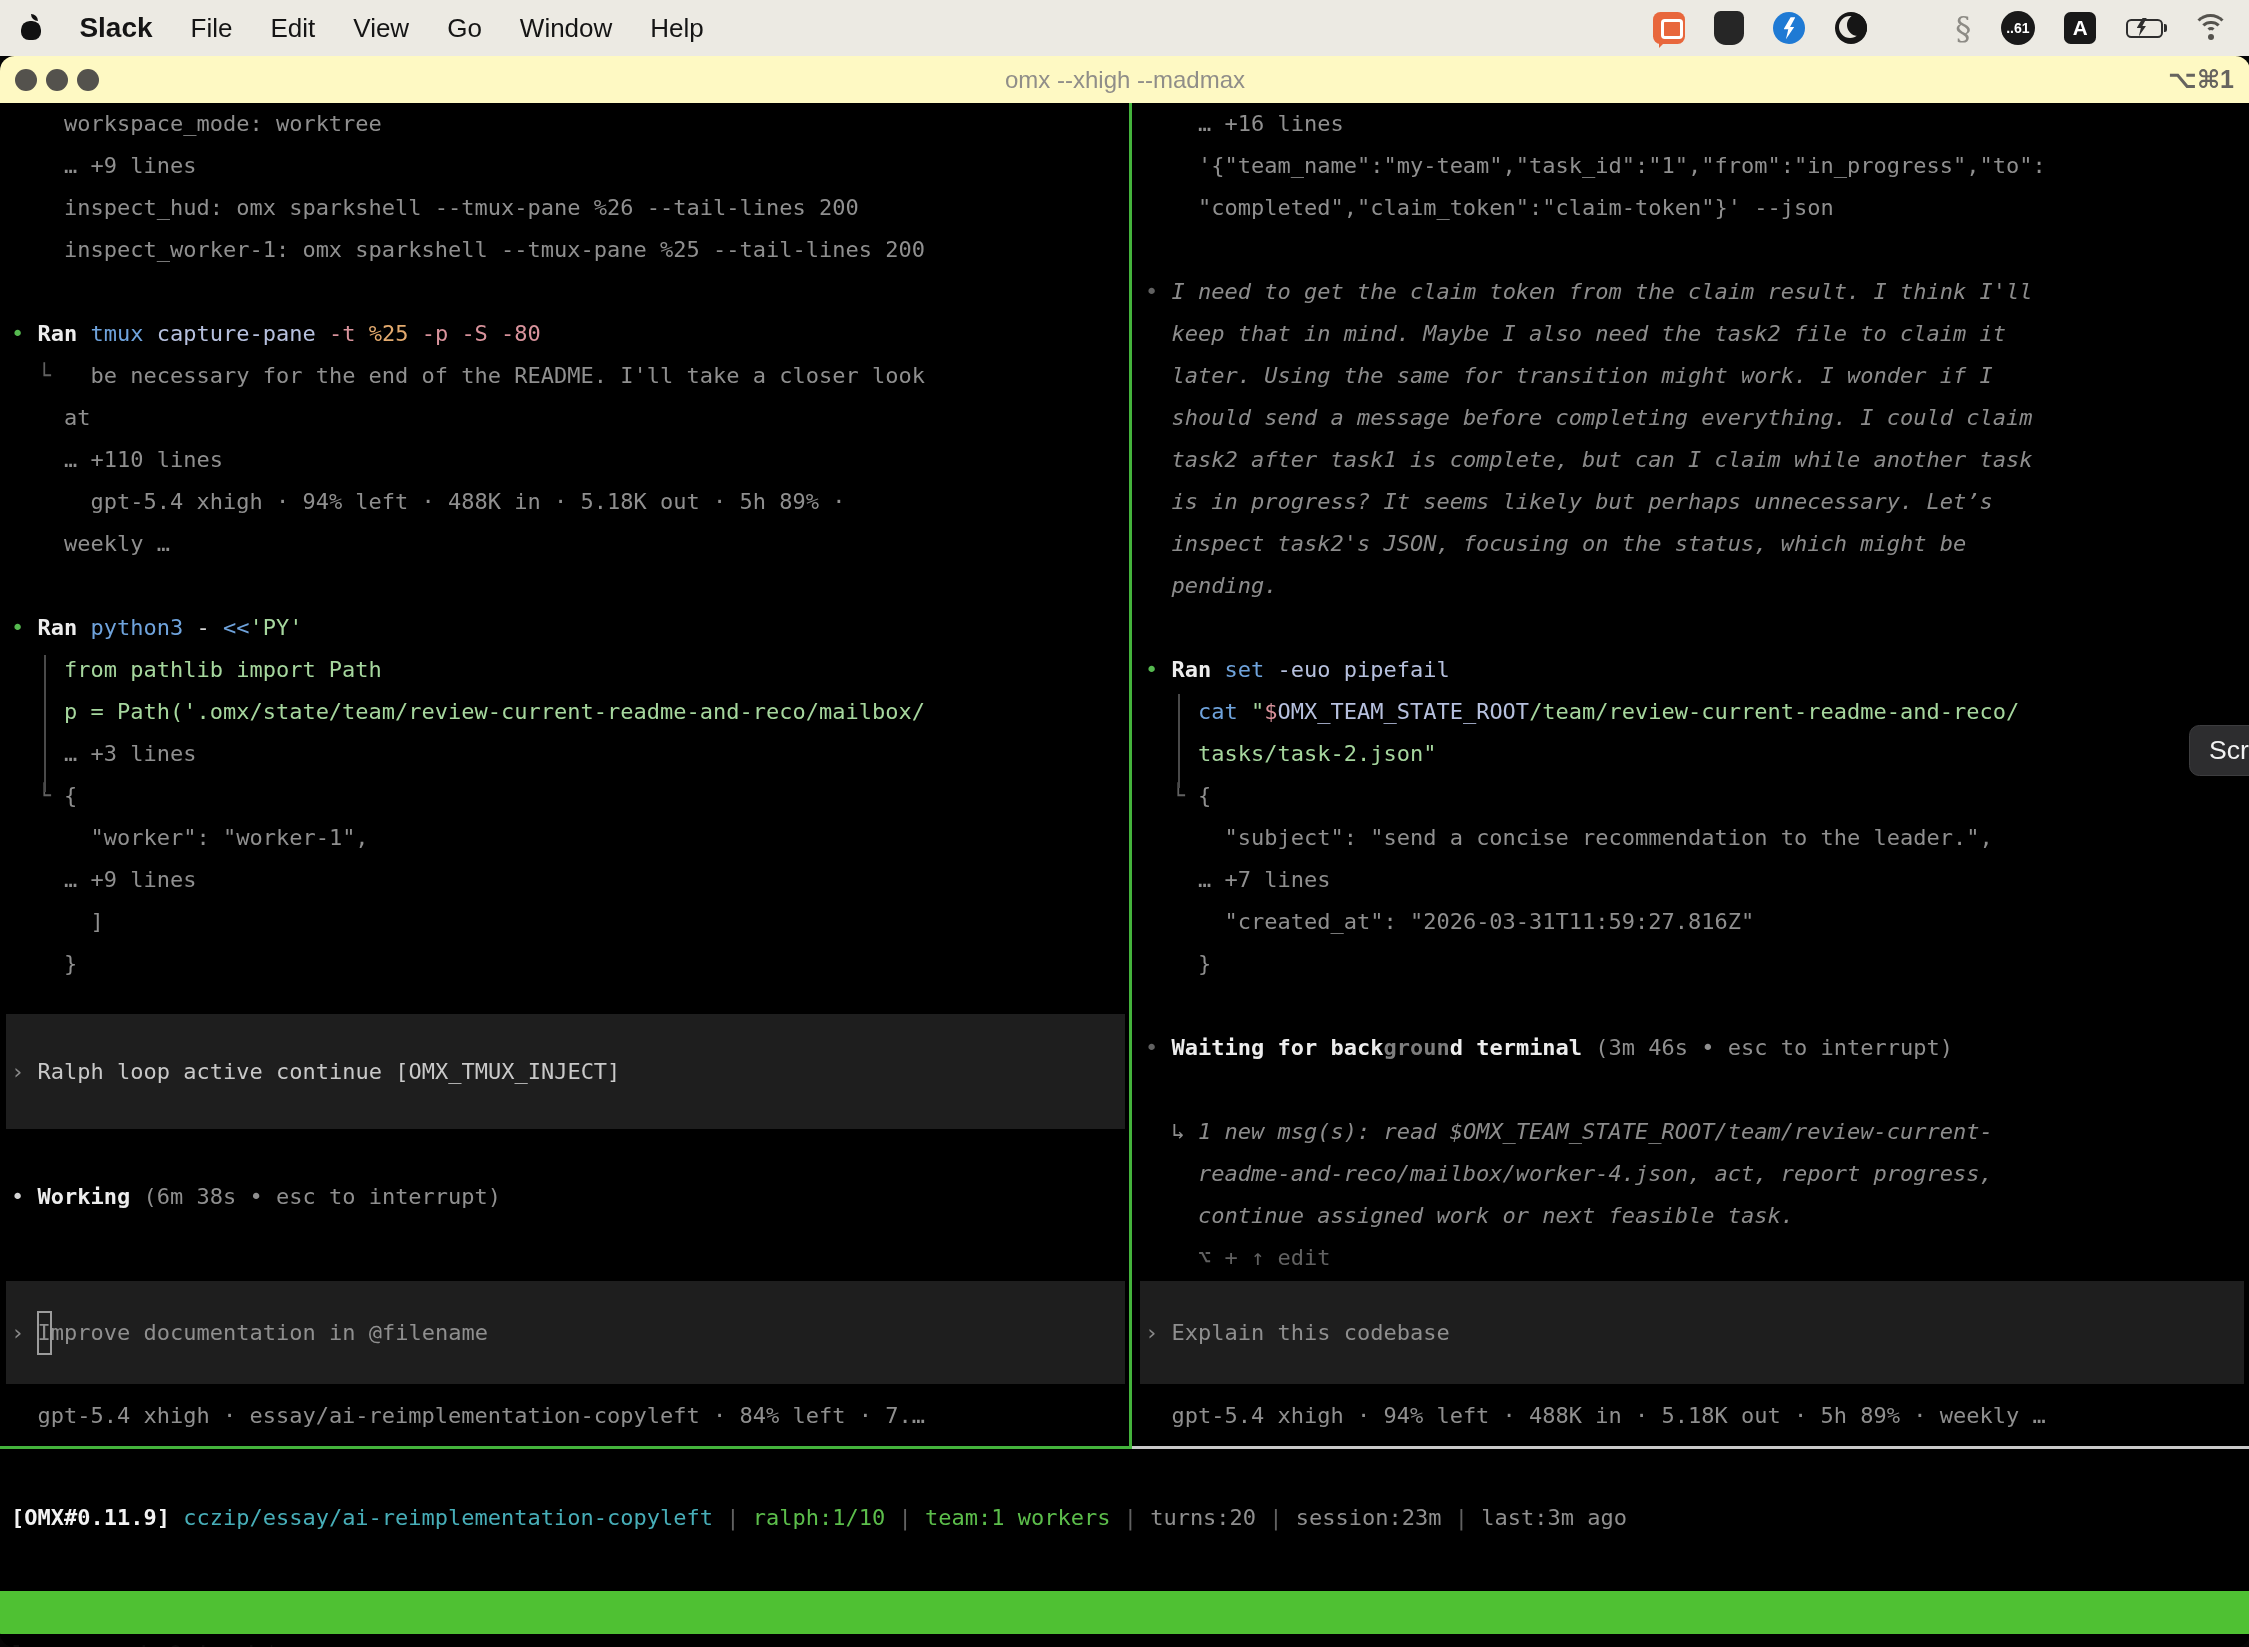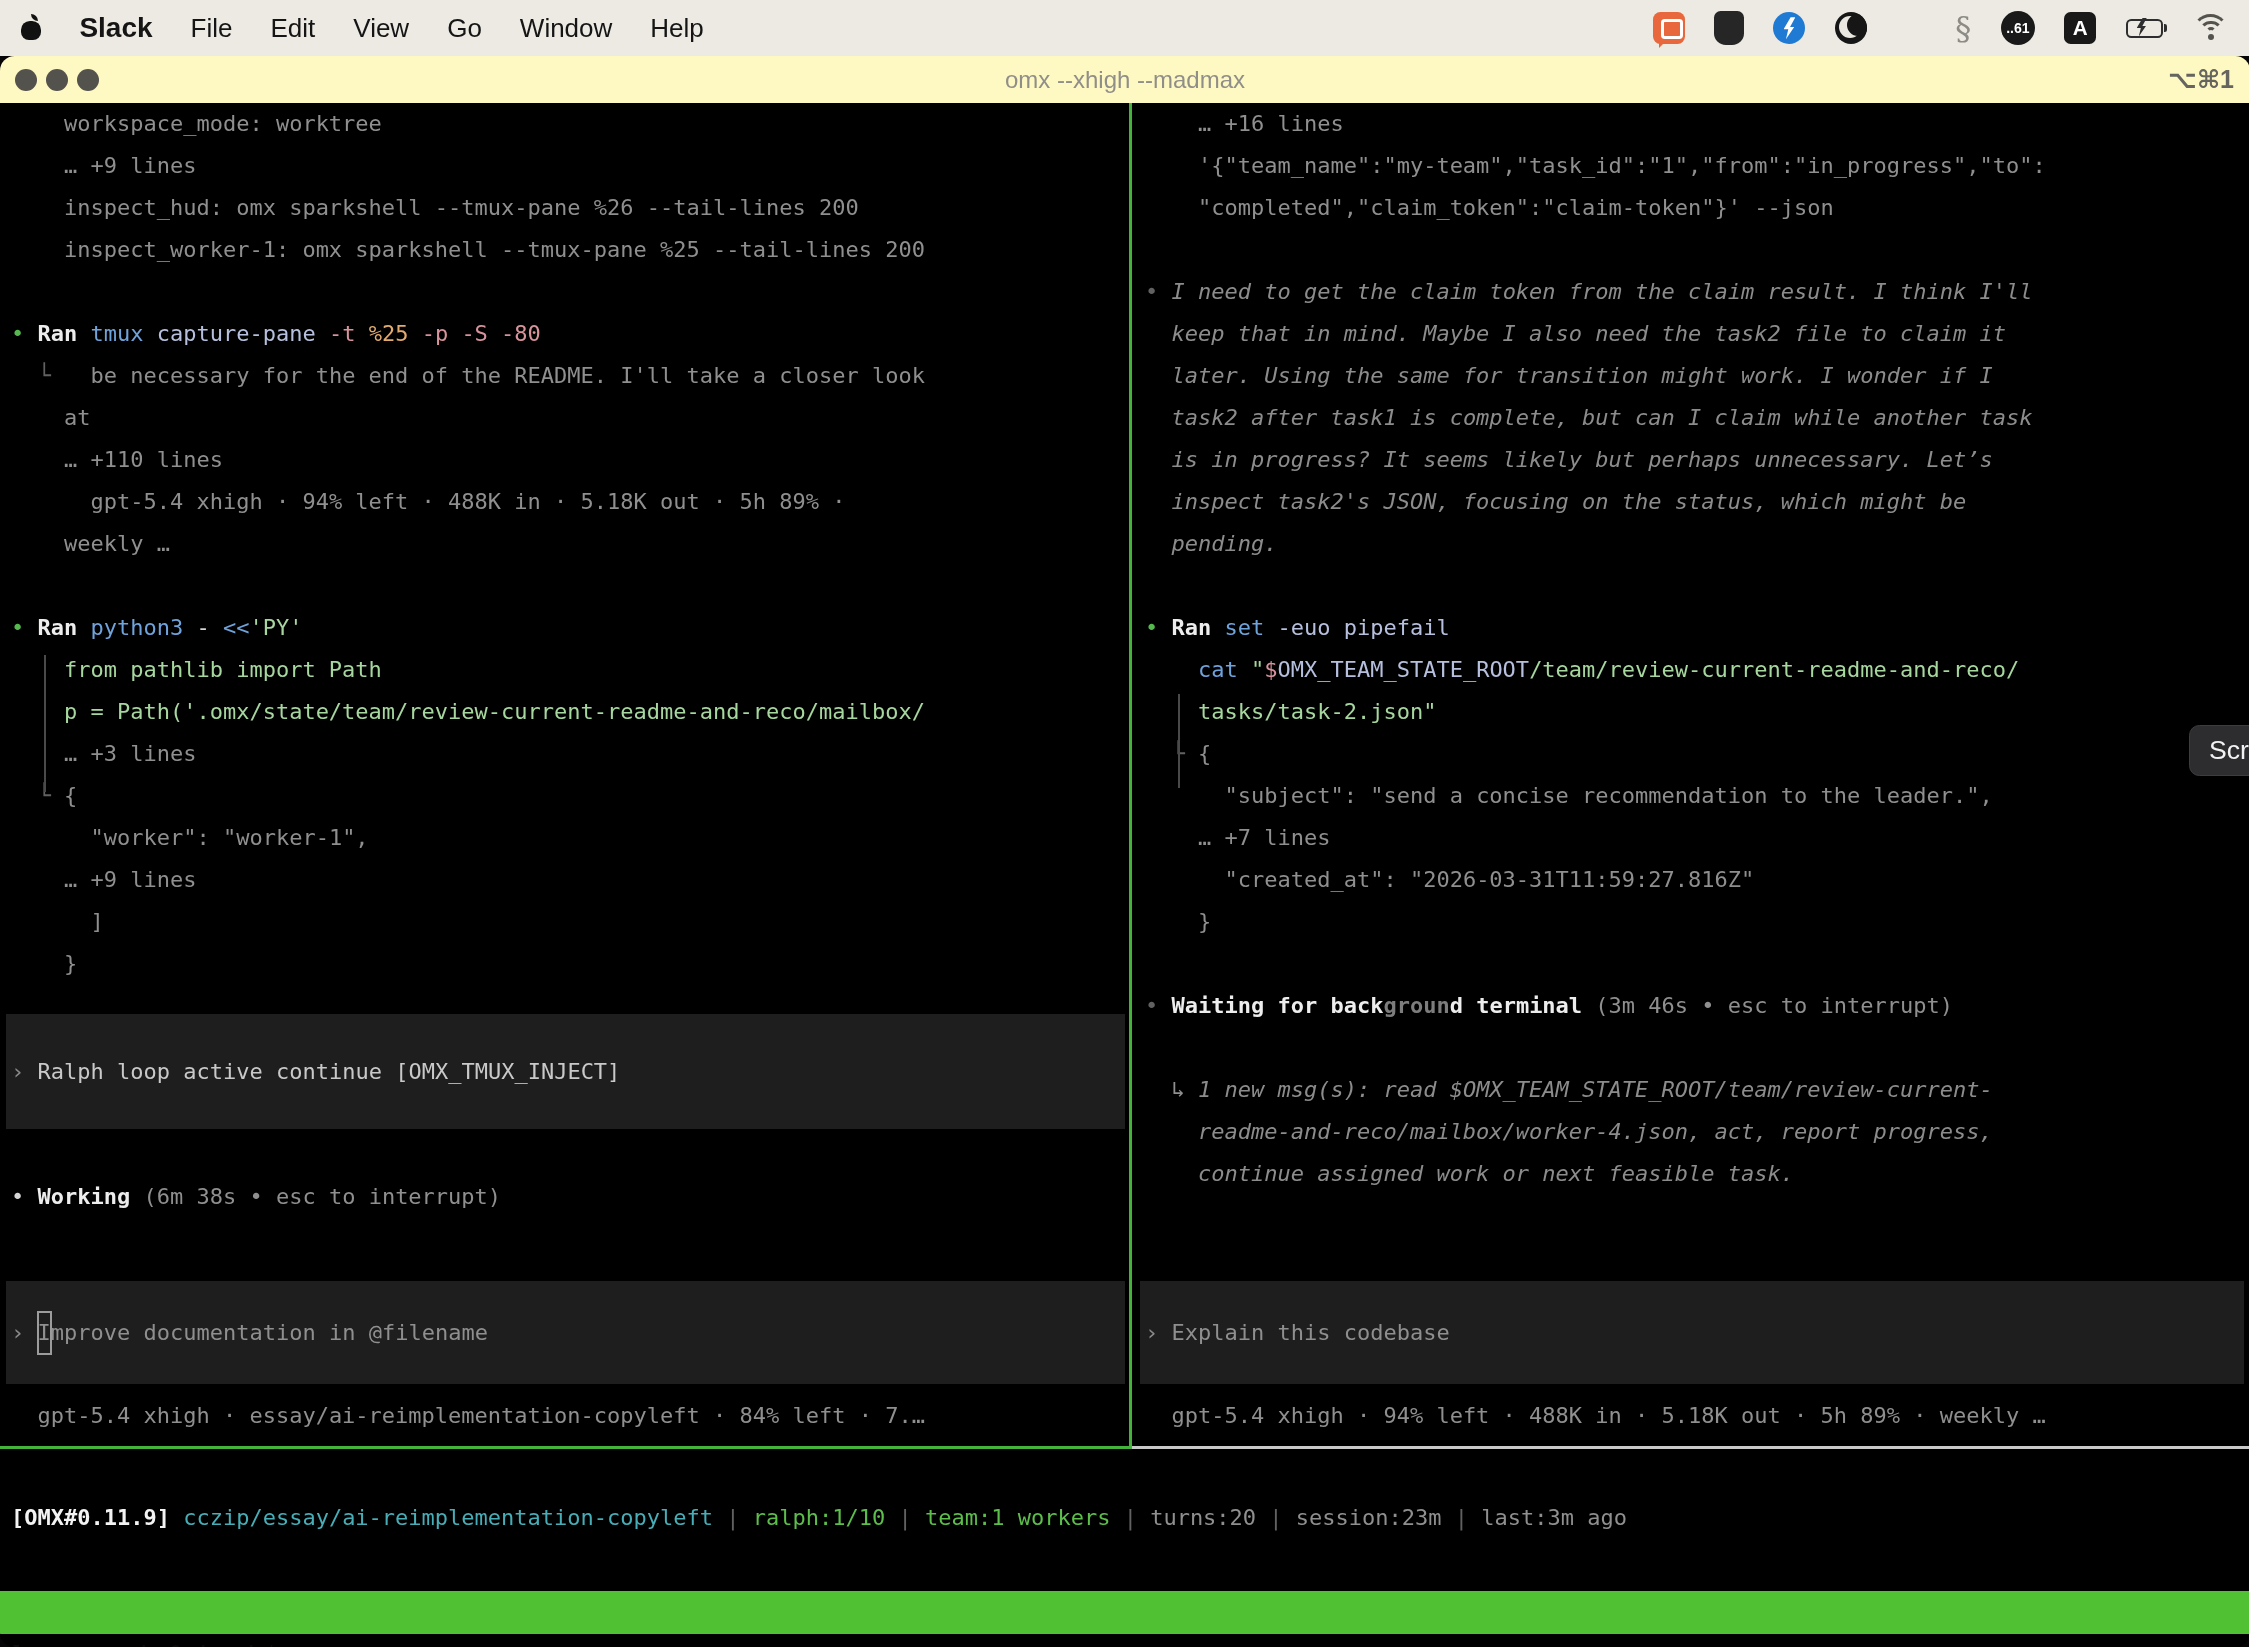--- a/index.html
+++ b/index.html
@@ -229,39 +229,41 @@
 
       <div class="pane pane-right">
         <div class="rows">
             <div class="trow" style="padding-left: 4ch;"><span class="c-gray">… +16 lines</span></div>
             <div class="trow" style="padding-left: 4ch;"><span class="c-gray">'{"team_name":"my-team","task_id":"1","from":"in_progress","to":</span></div>
             <div class="trow" style="padding-left: 4ch;"><span class="c-gray">"completed","claim_token":"claim-token"}' --json</span></div>
             <div class="trow"></div>
             <div class="trow"><span class="c-dim">• </span><span class="c-igray">I need to get the claim token from the claim result. I think I'll</span></div>
             <div class="trow" style="padding-left: 2ch;"><span class="c-igray">keep that in mind. Maybe I also need the task2 file to claim it</span></div>
             <div class="trow" style="padding-left: 2ch;"><span class="c-igray">later. Using the same for transition might work. I wonder if I</span></div>
+            <div class="trow" style="padding-left: 2ch;"><span class="c-igray">should send a message before completing everything. I could claim</span></div>
             <div class="trow" style="padding-left: 2ch;"><span class="c-igray">task2 after task1 is complete, but can I claim while another task</span></div>
             <div class="trow" style="padding-left: 2ch;"><span class="c-igray">is in progress? It seems likely but perhaps unnecessary. Let’s</span></div>
             <div class="trow" style="padding-left: 2ch;"><span class="c-igray">inspect task2's JSON, focusing on the status, which might be</span></div>
             <div class="trow" style="padding-left: 2ch;"><span class="c-igray">pending.</span></div>
             <div class="trow"></div>
             <div class="trow"><span class="c-green">• </span><span class="c-white">Ran </span><span class="c-blue">set </span><span class="c-lav">-euo pipefail</span></div>
             <div class="trow" style="padding-left: 4ch;"><span class="c-blue">cat </span><span class="c-code">"</span><span class="c-pink">$</span><span class="c-lav">OMX_TEAM_STATE_ROOT</span><span class="c-code">/team/review-current-readme-and-reco/</span></div>
             <div class="trow" style="padding-left: 4ch;"><span class="c-code">tasks/task-2.json"</span></div>
             <div class="trow" style="padding-left: 2ch;"><span class="c-dim">└ </span><span class="c-gray">{</span></div>
             <div class="trow" style="padding-left: 6ch;"><span class="c-gray">"subject": "send a concise recommendation to the leader.",</span></div>
             <div class="trow" style="padding-left: 4ch;"><span class="c-gray">… +7 lines</span></div>
             <div class="trow" style="padding-left: 6ch;"><span class="c-gray">"created_at": "2026-03-31T11:59:27.816Z"</span></div>
             <div class="trow" style="padding-left: 4ch;"><span class="c-gray">}</span></div>
             <div class="trow"></div>
             <div class="trow"><span class="c-dim">• </span><span class="c-white">Waiting for back</span><span class="c-dimbold">groun</span><span class="c-white">d terminal</span><span class="c-gray"> (3m 46s • esc to interrupt)</span></div>
             <div class="trow"></div>
             <div class="trow" style="padding-left: 2ch;"><span class="c-gray">↳ </span><span class="c-igray">1 new msg(s): read $OMX_TEAM_STATE_ROOT/team/review-current-</span></div>
             <div class="trow" style="padding-left: 4ch;"><span class="c-igray">readme-and-reco/mailbox/worker-4.json, act, report progress,</span></div>
             <div class="trow" style="padding-left: 4ch;"><span class="c-igray">continue assigned work or next feasible task.</span></div>
+            <div class="trow" style="padding-left: 4ch;"><span class="c-dim">⌥ + ↑ edit</span></div>
           </div>
         <div class="guide guide-right"></div>
         <div class="band band-input">
           <div class="trow"><span class="prompt">› </span><span class="input-text">Explain this codebase</span></div>
         </div>
         <div class="status-row trow">gpt-5.4 xhigh · 94% left · 488K in · 5.18K out · 5h 89% · weekly …</div>
       </div>
 
       <div class="border-left-bottom"></div>
       <div class="border-right-bottom"></div>

